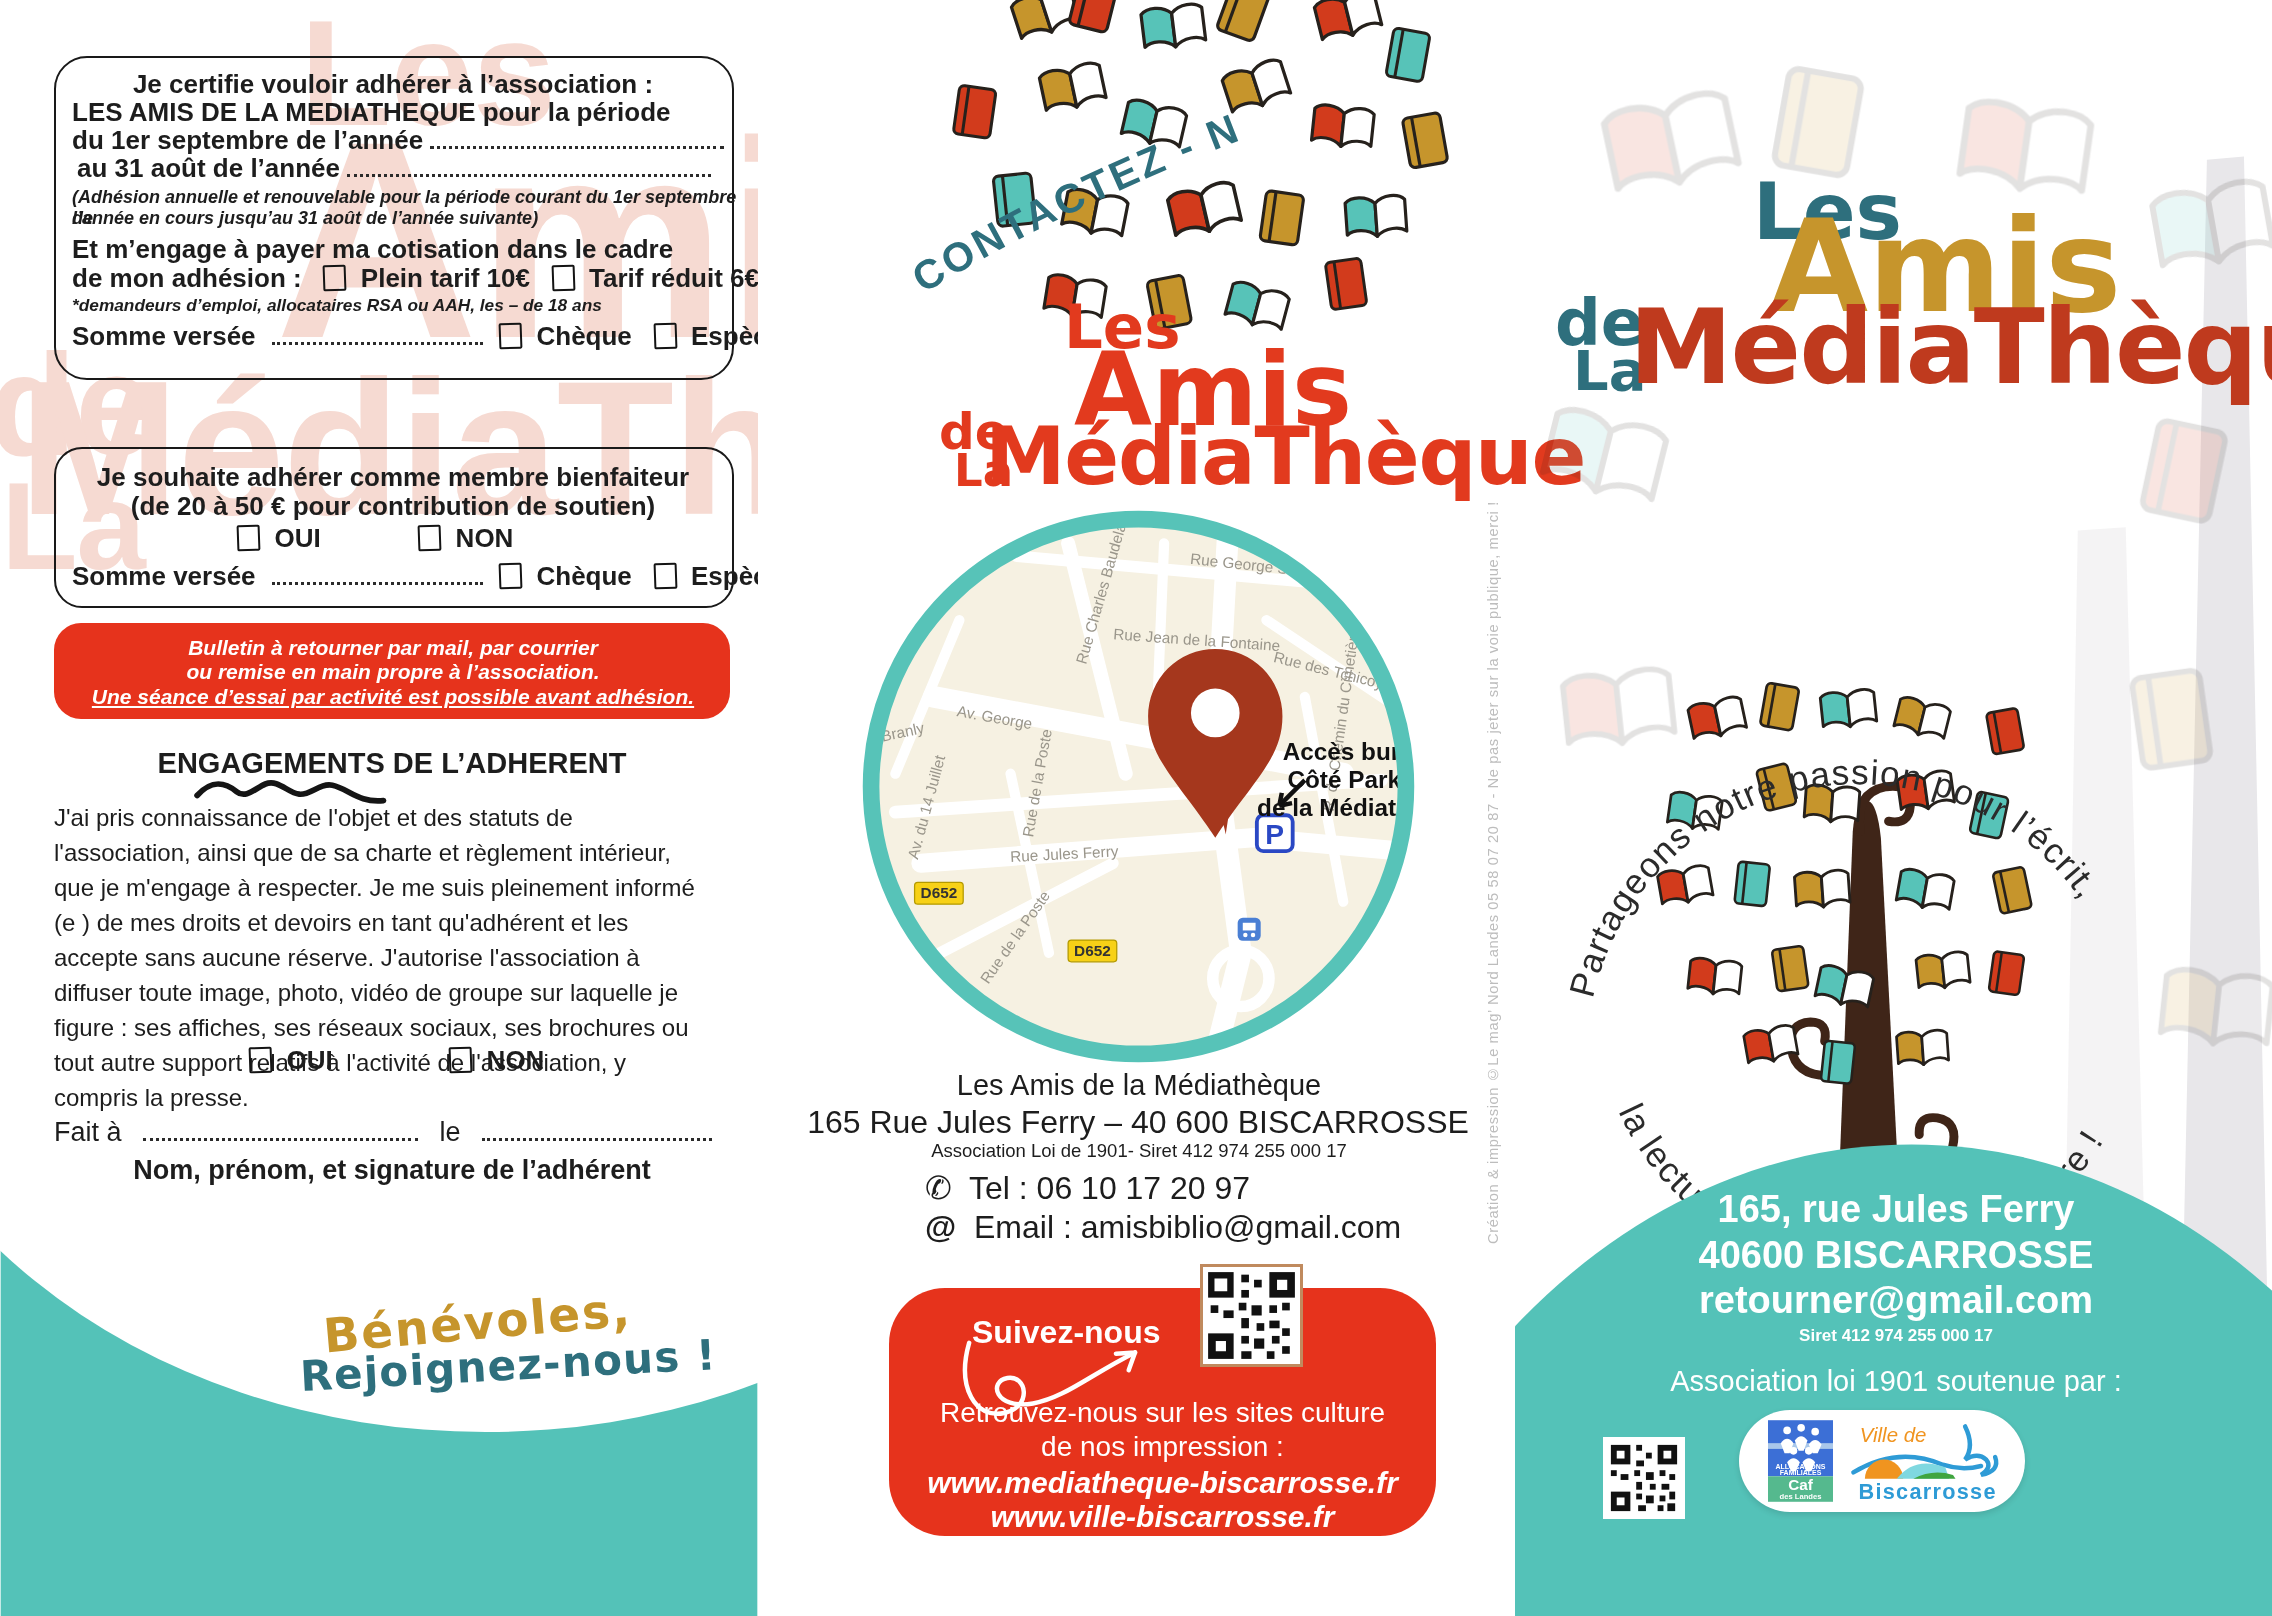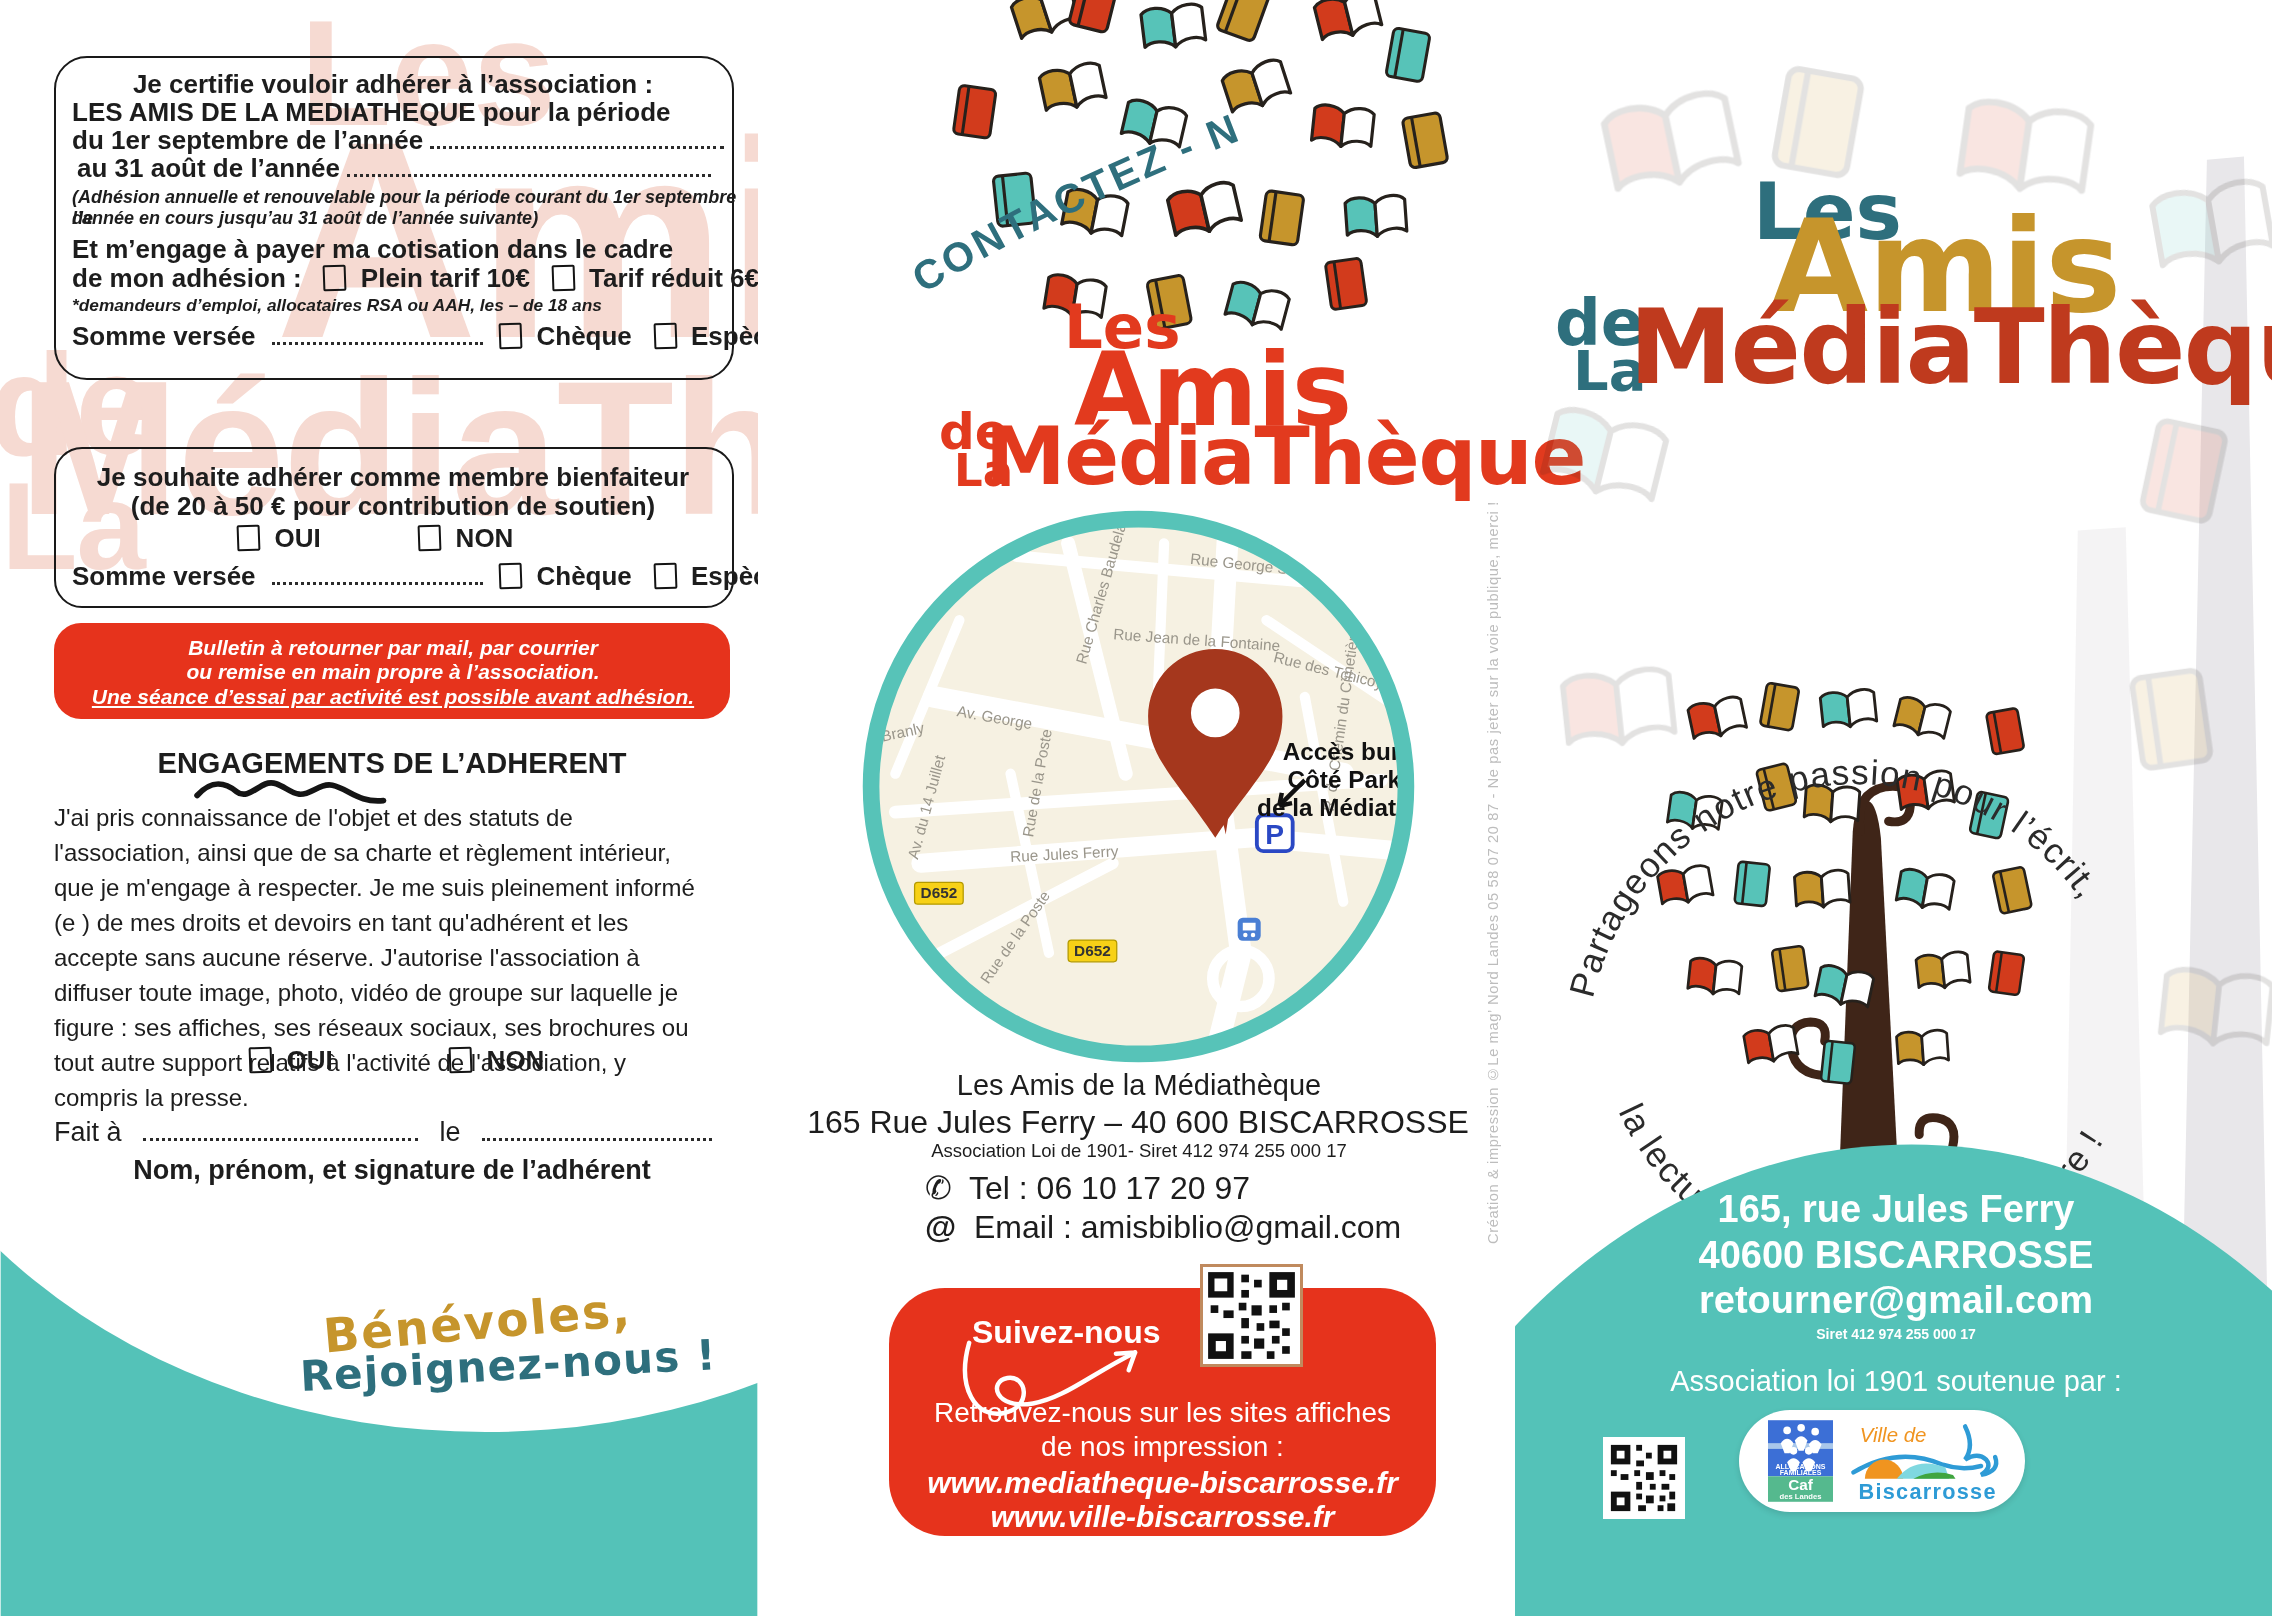--- a/index.html
+++ b/index.html
@@ -304,21 +304,21 @@
             <rect x="31" y="24" width="3" height="3"></rect>
           <rect x="15" y="27" width="3" height="3"></rect>
             <rect x="20" y="28" width="4" height="4"></rect>
             <rect x="27" y="27" width="3" height="3"></rect>
             <rect x="31" y="31" width="3" height="3"></rect>
           <rect x="15" y="33" width="4" height="3"></rect>
             <rect x="25" y="33" width="3" height="3"></rect>
         </g>
       </svg>
     </div>
-    <div class="abs ctr white" style="left:144px;top:1397px;width:521px;font-size:28px;">Retrouvez-nous sur les sites affiches</div>
+    <div class="abs ctr white" style="left:144px;top:1397px;width:521px;font-size:28px;">Retrouvez-nous sur les sites culture</div>
     <div class="abs ctr white" style="left:144px;top:1431px;width:521px;font-size:28px;">de nos impression :</div>
     <div class="abs ctr white b i" style="left:144px;top:1466px;width:521px;font-size:30px;">www.mediatheque-biscarrosse.fr</div>
     <div class="abs ctr white b i" style="left:144px;top:1500px;width:521px;font-size:30px;">www.ville-biscarrosse.fr</div>
 
     <div class="abs" style="left:727px;top:483px;height:761px;writing-mode:vertical-rl;transform:rotate(180deg);font-size:14.7px;color:#BDBDBD;letter-spacing:0.6px;white-space:nowrap;">Création &amp; impression ©Le mag’ Nord Landes 05 58 07 20 87  -  Ne pas jeter sur la voie publique, merci !</div>
   </div>
 
   <div class="abs" style="left:1515px;top:0;width:758px;height:1616px;overflow:hidden;">
 
     <svg class="abs" style="left:0;top:0;" width="758" height="1616" viewBox="0 0 1185 2528">
@@ -390,21 +390,21 @@
         <textPath href="#arcBottom" startOffset="620">et la culture !</textPath>
       </text>
     </svg>
 
     <svg class="abs" style="left:0;top:1138px;" width="758" height="478" viewBox="0 0 1185 748">
       <ellipse cx="620" cy="1210" rx="960" ry="1200" fill="#54C2B8"></ellipse>
     </svg>
     <div class="abs b ctr white" style="left:58px;top:1188px;width:646px;font-size:38px;">165, rue Jules Ferry</div>
     <div class="abs b ctr white" style="left:58px;top:1234px;width:646px;font-size:38px;">40600 BISCARROSSE</div>
     <div class="abs b ctr white" style="left:58px;top:1279px;width:646px;font-size:38px;">retourner@gmail.com</div>
-    <div class="abs b ctr white" style="left:58px;top:1326px;width:646px;font-size:14px;">Siret 412 974 255 000 17</div>
+    <div class="abs b ctr white" style="left:58px;top:1326px;width:646px;font-size:17px;">Siret 412 974 255 000 17</div>
     <div class="abs ctr white" style="left:58px;top:1365px;width:646px;font-size:29px;">Association loi 1901  soutenue par :</div>
 
     <div class="abs" style="left:88px;top:1437px;width:82px;height:82px;background:#fff;padding:3.8px;box-sizing:border-box;">
       <svg width="74" height="74" viewBox="0 0 38 38">
         <rect width="38" height="38" fill="#fff"></rect>
         <g fill="#111">
           <rect x="2" y="2" width="10" height="10"></rect>
             <rect x="26" y="2" width="10" height="10"></rect>
             <rect x="2" y="26" width="10" height="10"></rect>
           <rect x="5" y="5" width="4" height="4" fill="#fff"></rect>

